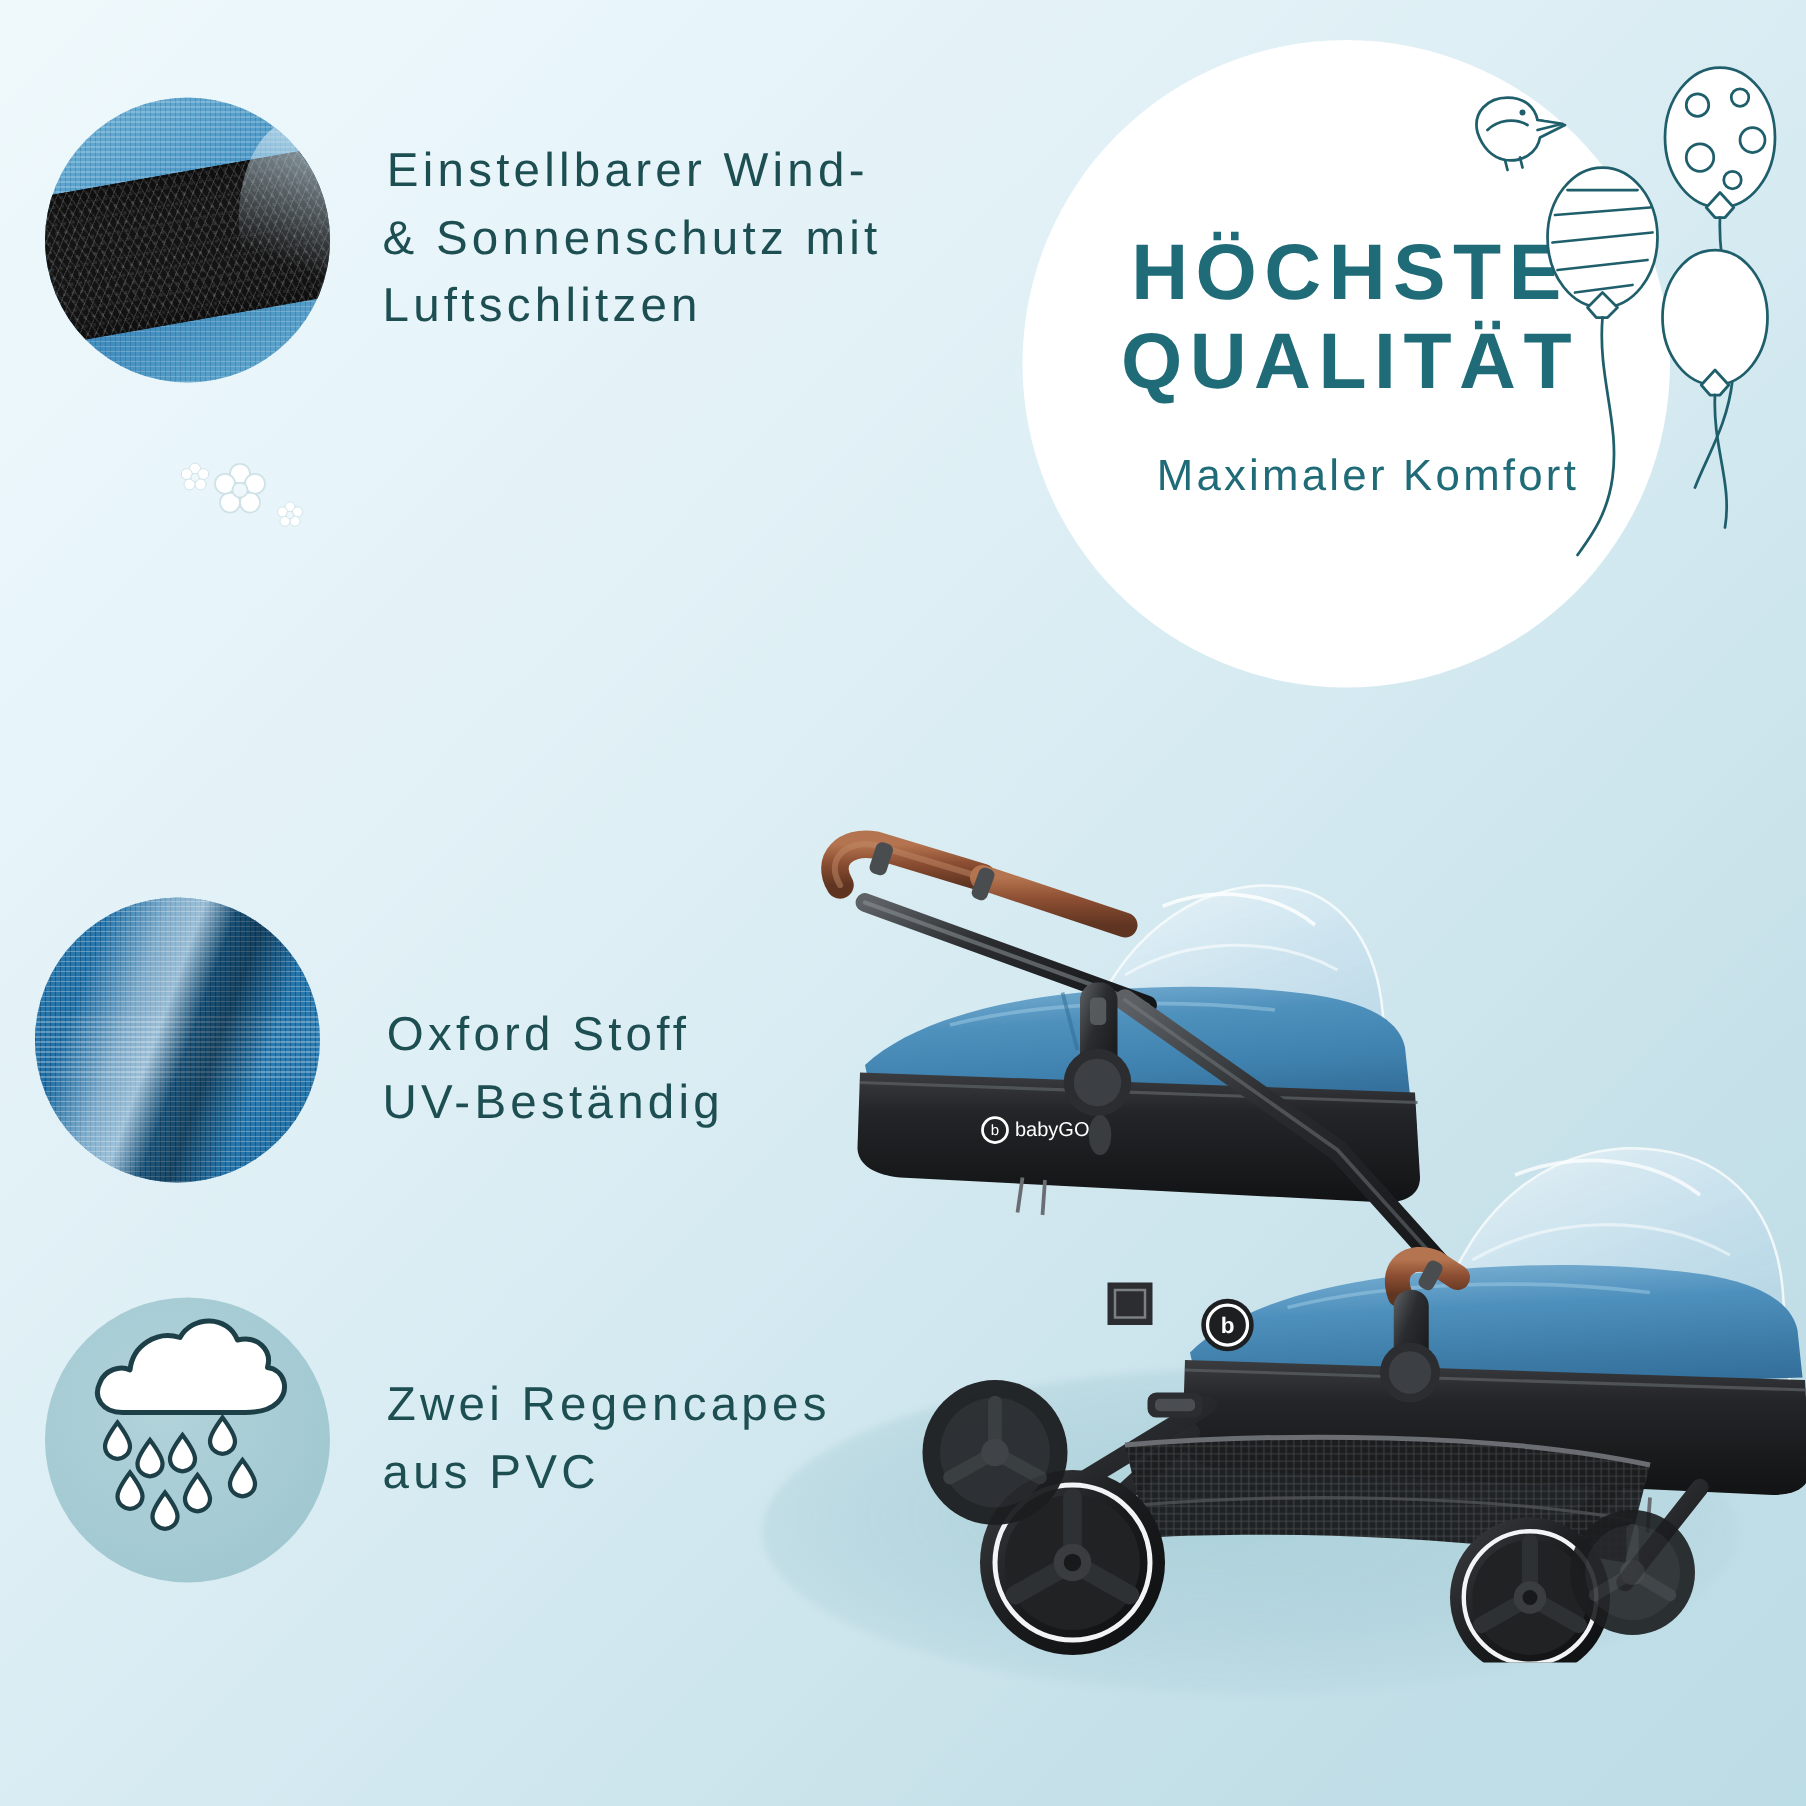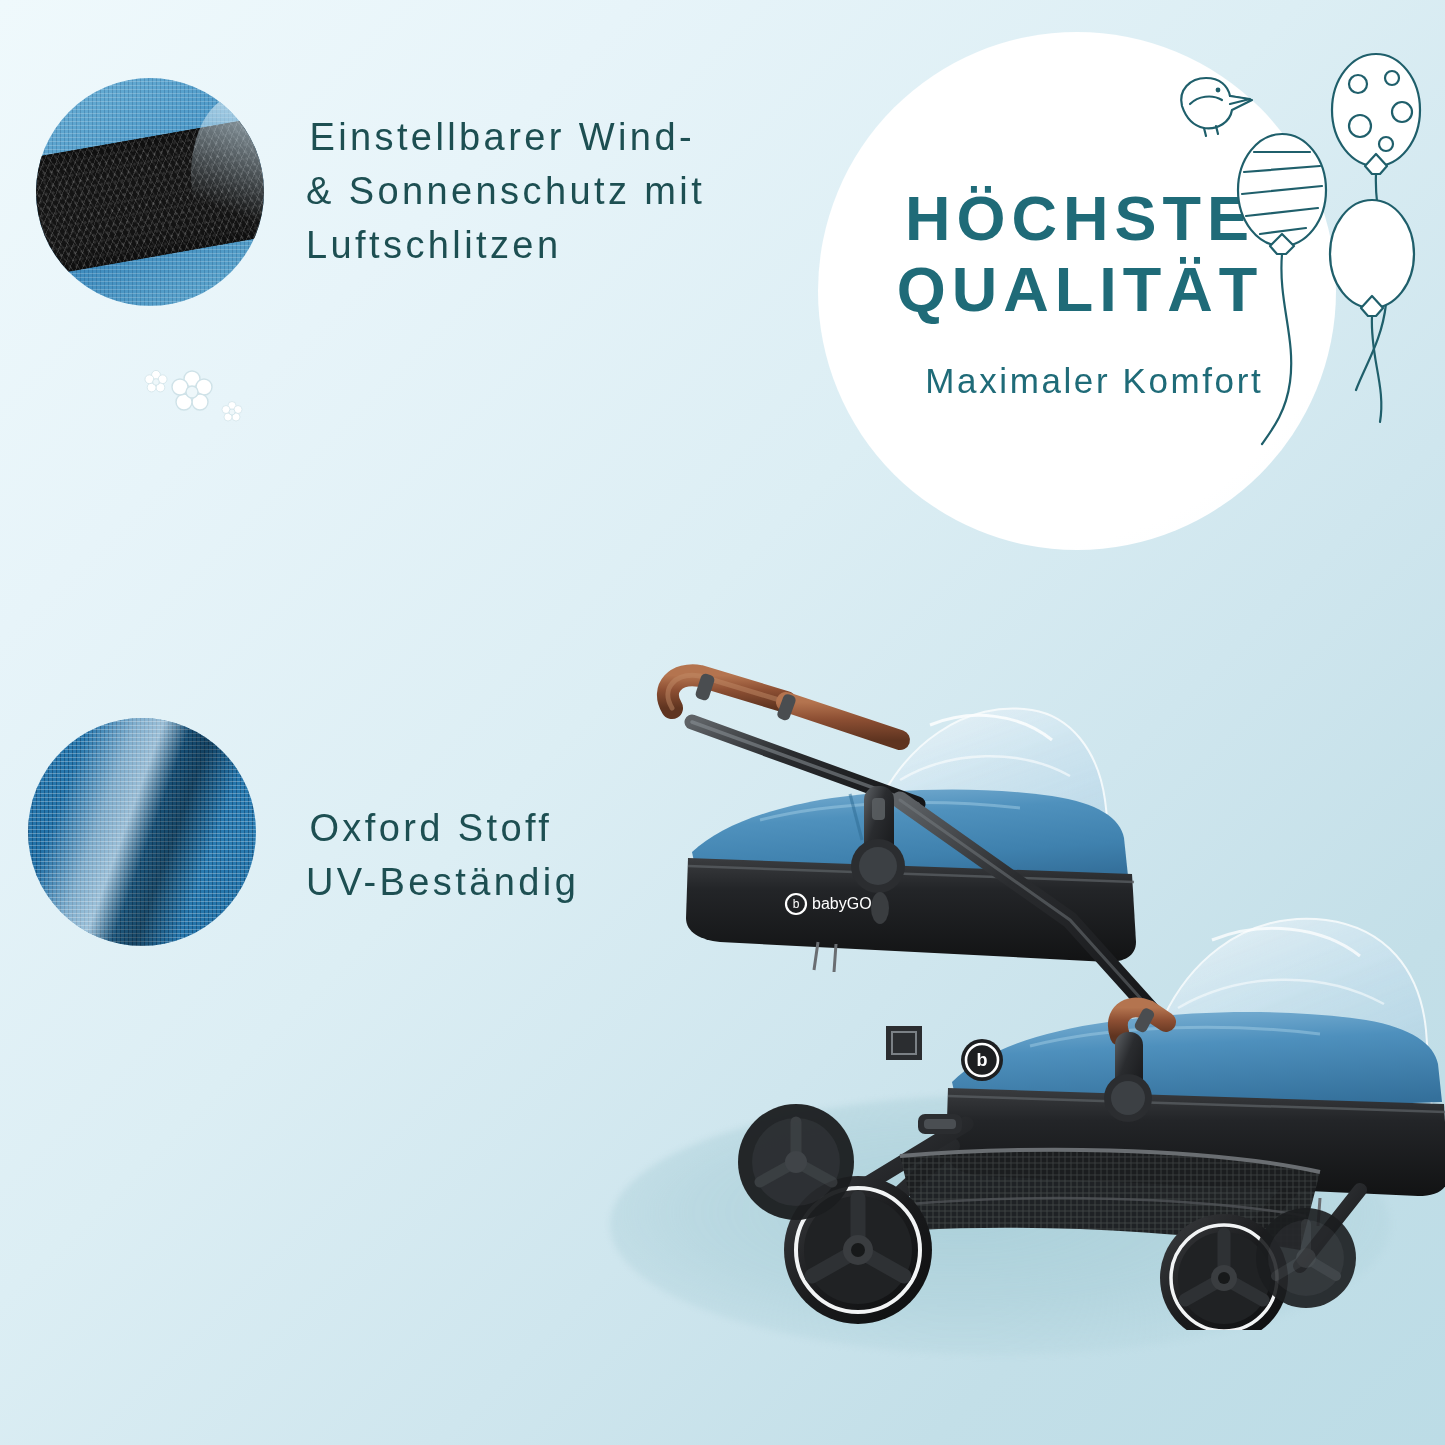--- a/index.html
+++ b/index.html
@@ -436,14 +436,38 @@
 
   <div class="feature f3">
     <div class="thumb t3">
       <div class="w"></div>
       <div class="fold"></div>
     </div>
     <div class="ftext">Oxford Stoff
 UV-Beständig</div>
   </div>
 
+  <div class="feature f4">
+    <div class="thumb t4">
+      <svg width="228" height="228" viewBox="0 0 228 228" xmlns="http://www.w3.org/2000/svg">
+        <g fill="#ffffff" stroke="#1d3f47" stroke-width="4" stroke-linejoin="round">
+          <path d="M62 92 C46 92 38 80 44 68 C48 58 60 54 68 58
+                   C70 38 90 26 108 32 C118 14 146 14 154 34
+                   C170 30 182 42 178 56 C192 58 196 74 186 84
+                   C180 90 170 92 160 92 Z"></path>
+        </g>
+        <g fill="#ffffff" stroke="#1d3f47" stroke-width="3.4">
+          <path d="M58 100 C64 108 68 114 68 119 C68 125 63 129 58 129 C53 129 48 125 48 119 C48 114 52 108 58 100 Z"></path>
+          <path d="M84 114 C90 122 94 128 94 133 C94 139 89 143 84 143 C79 143 74 139 74 133 C74 128 78 122 84 114 Z"></path>
+          <path d="M110 110 C116 118 120 124 120 129 C120 135 115 139 110 139 C105 139 100 135 100 129 C100 124 104 118 110 110 Z"></path>
+          <path d="M142 96 C148 104 152 110 152 115 C152 121 147 125 142 125 C137 125 132 121 132 115 C132 110 136 104 142 96 Z"></path>
+          <path d="M68 140 C74 148 78 154 78 159 C78 165 73 169 68 169 C63 169 58 165 58 159 C58 154 62 148 68 140 Z"></path>
+          <path d="M96 156 C102 164 106 170 106 175 C106 181 101 185 96 185 C91 185 86 181 86 175 C86 170 90 164 96 156 Z"></path>
+          <path d="M122 142 C128 150 132 156 132 161 C132 167 127 171 122 171 C117 171 112 167 112 161 C112 156 116 150 122 142 Z"></path>
+          <path d="M158 130 C164 138 168 144 168 149 C168 155 163 159 158 159 C153 159 148 155 148 149 C148 144 152 138 158 130 Z"></path>
+        </g>
+      </svg>
+    </div>
+    <div class="ftext">Zwei Regencapes
+aus PVC</div>
+  </div>
 
 </div>
 
 </body></html>

